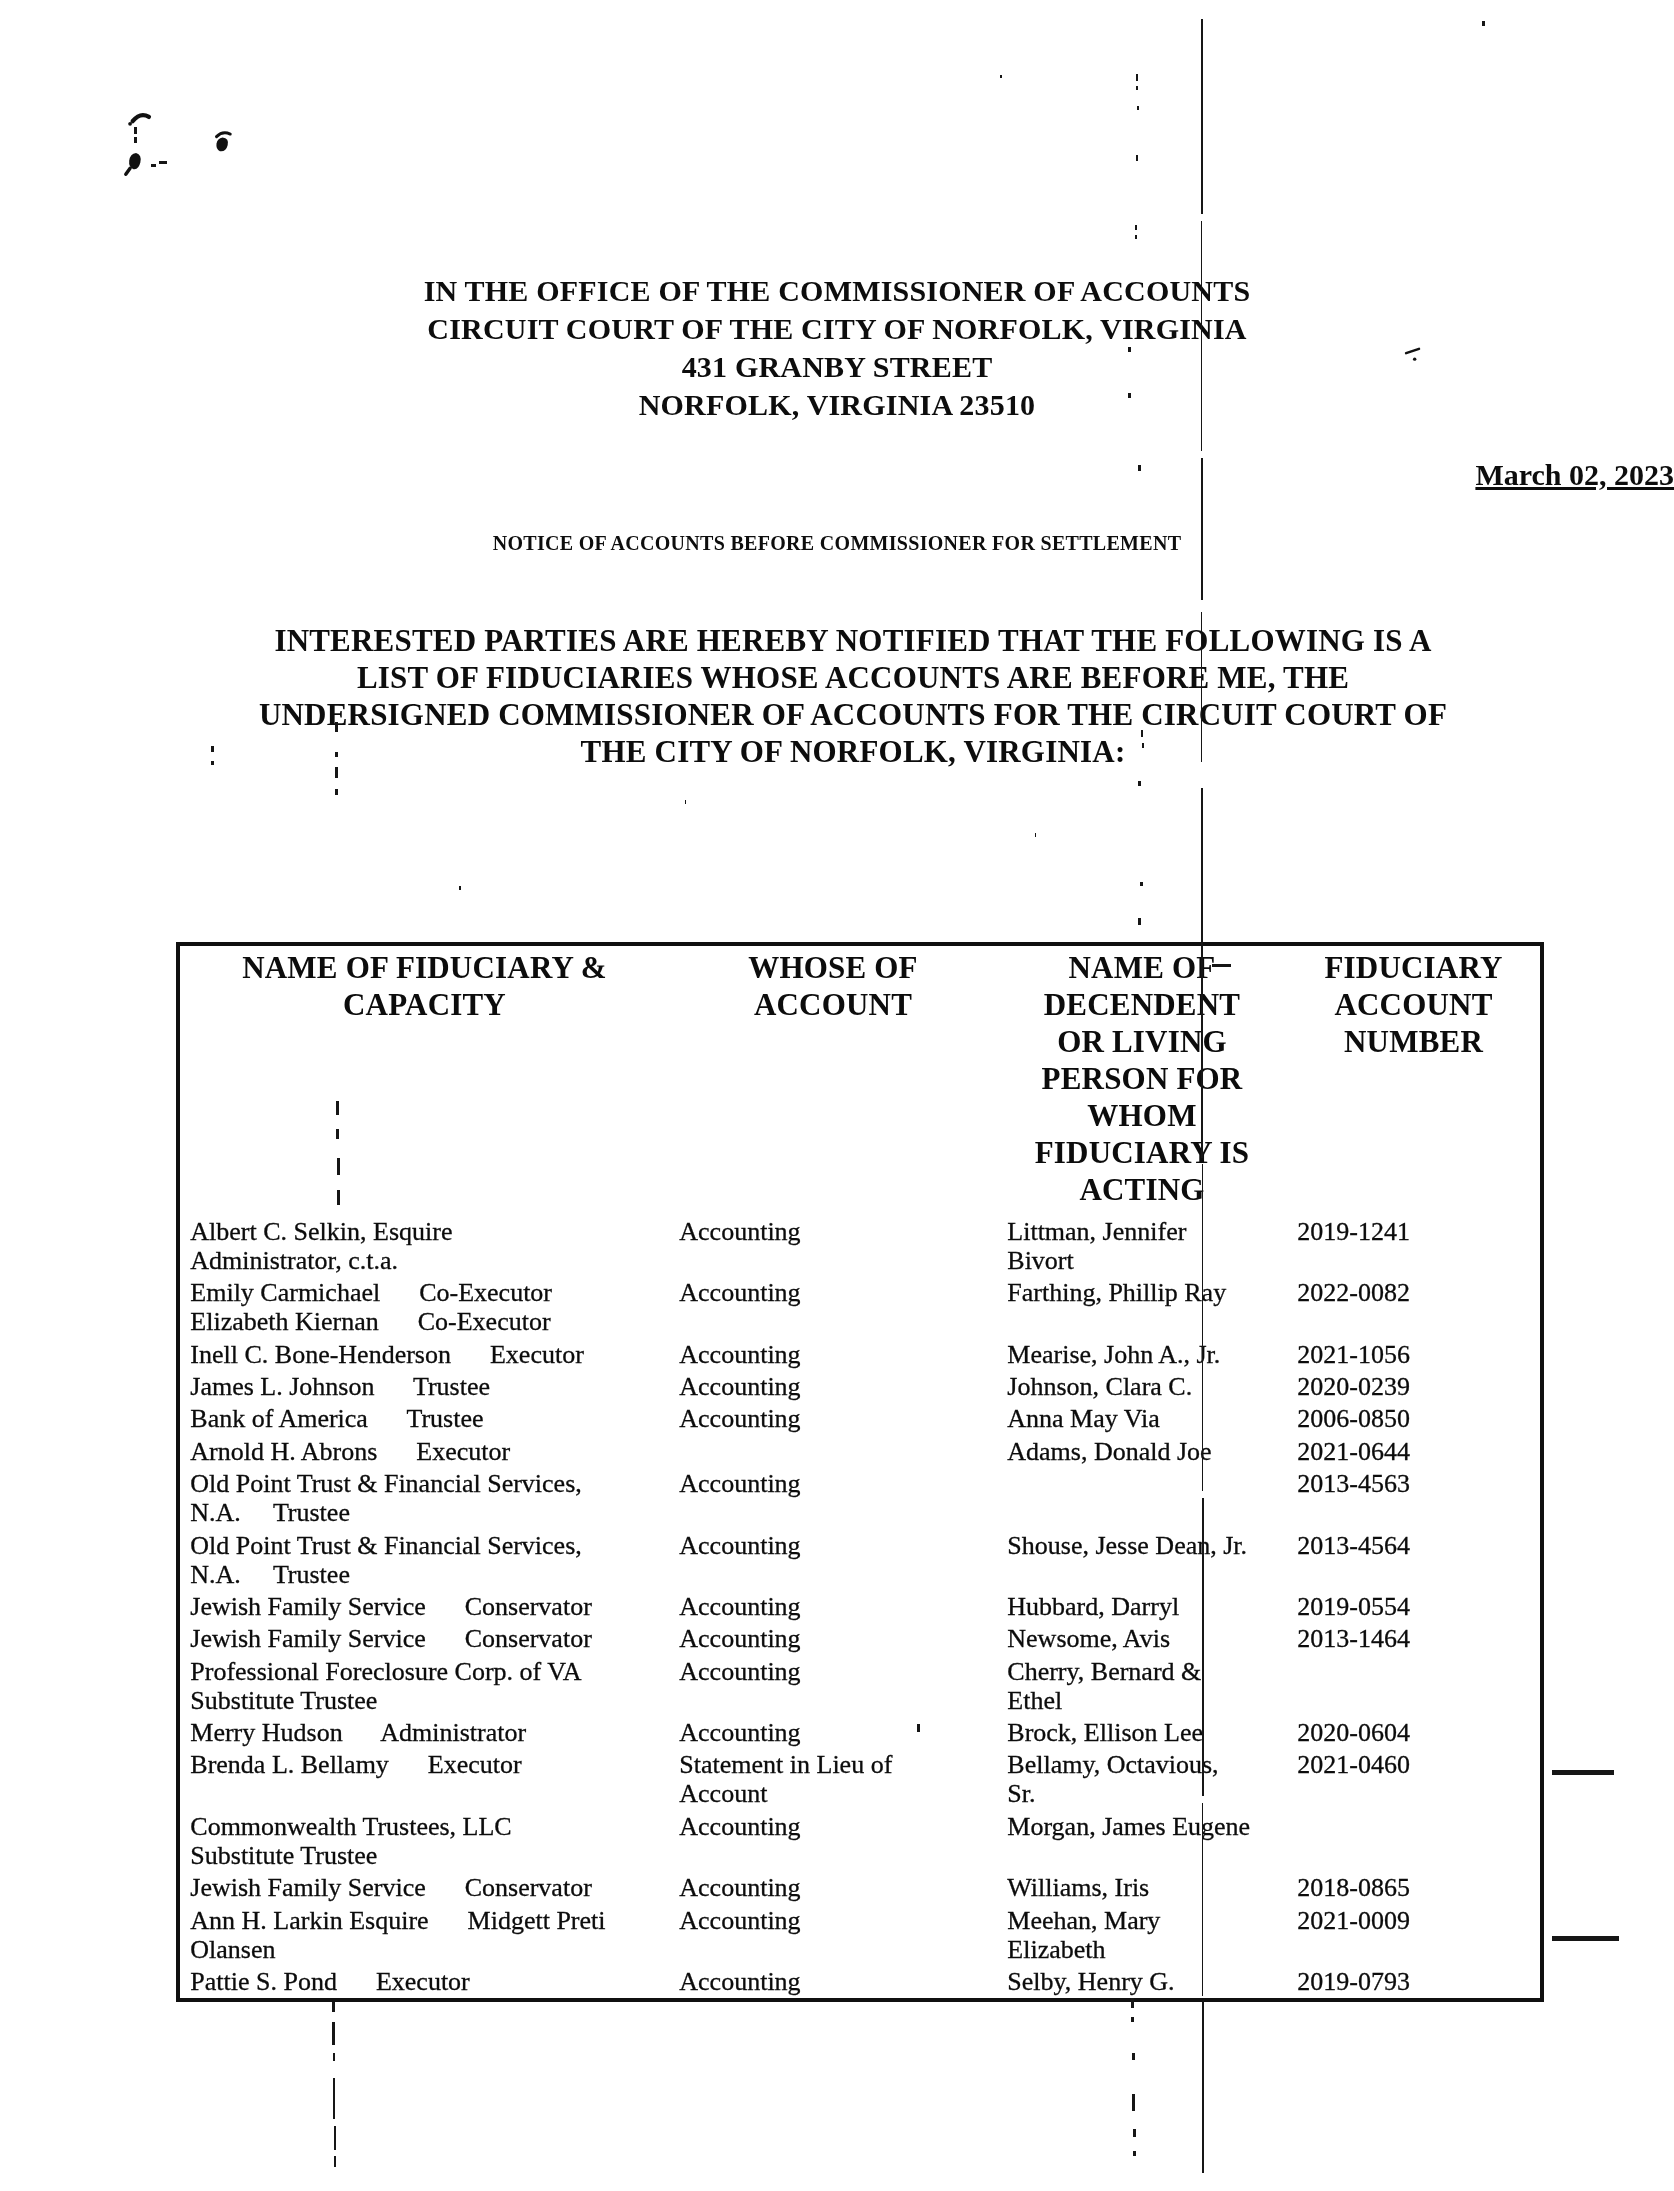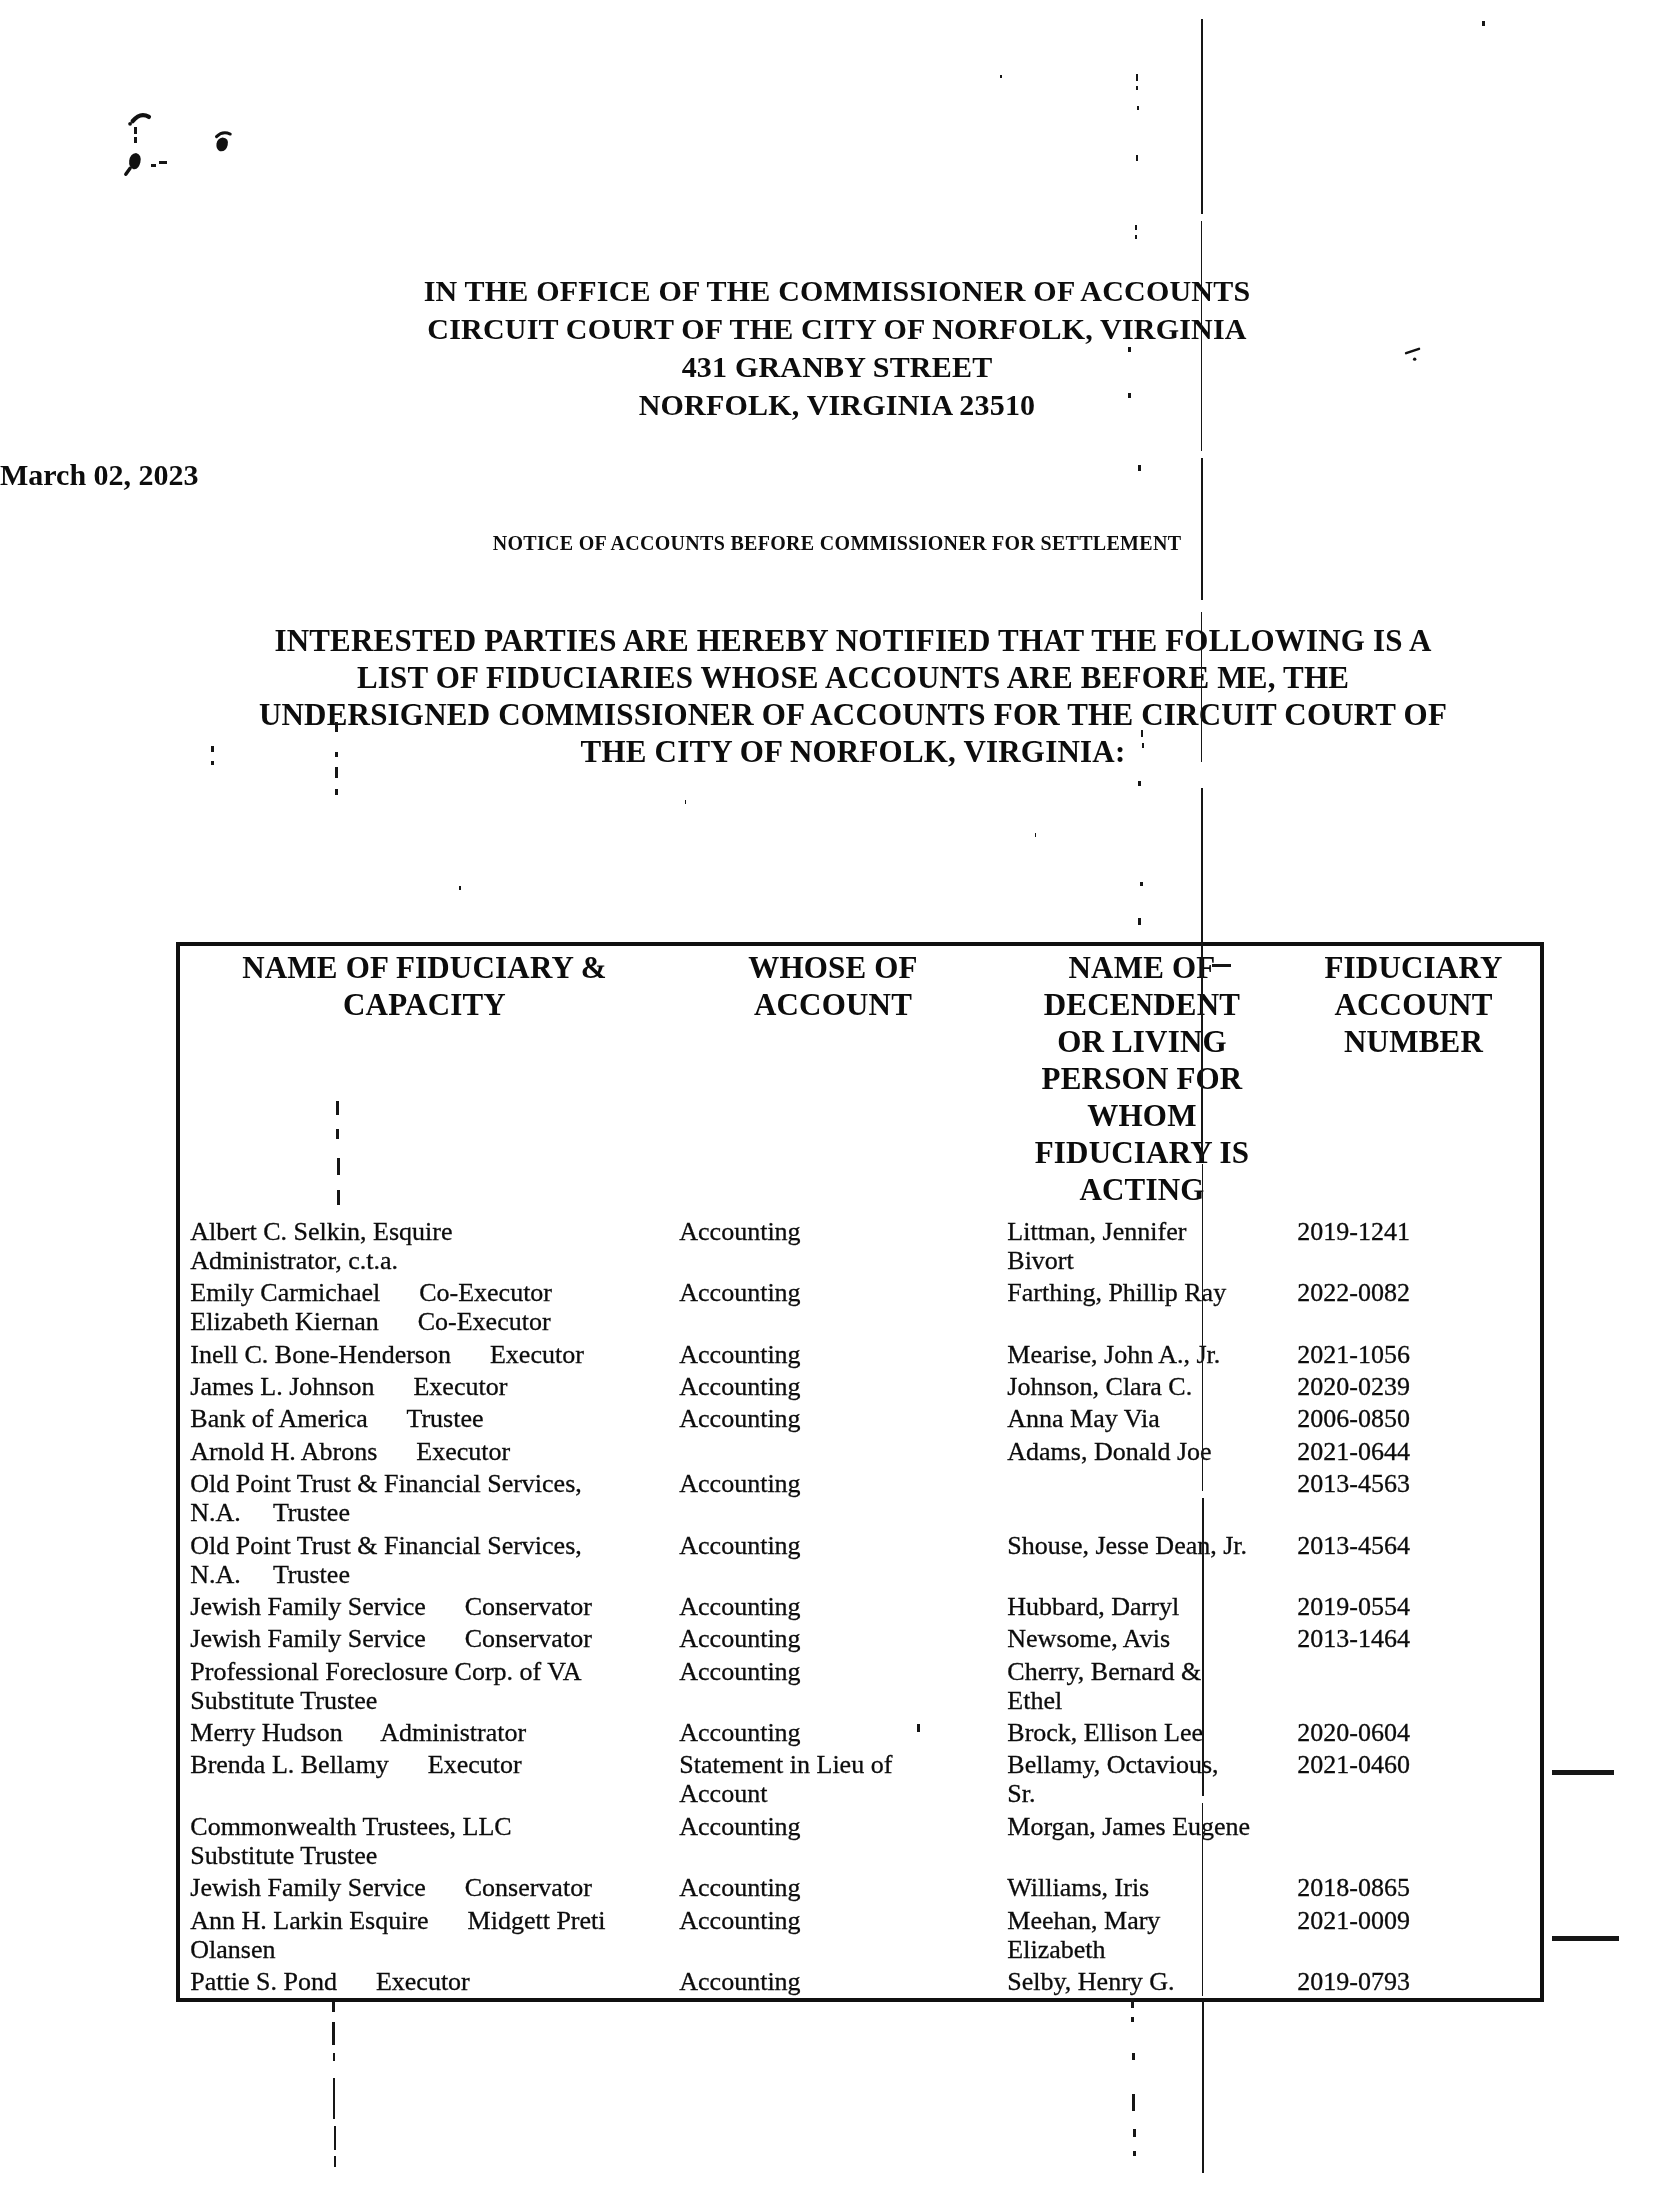--- a/index.html
+++ b/index.html
@@ -12,21 +12,21 @@
     overflow:hidden;
   }
   
   .address {
     position:absolute; top:272px; left:0; width:100%;
     text-align:center; font-weight:bold; font-size:30px; line-height:38px;
     letter-spacing:0.2px; white-space:pre-line;
   }
   .date-line {
     position:absolute; top:458px; left:0; width:100%;
-    text-align:left; font-weight:bold; font-size:30px;
+    text-align:right; font-weight:bold; font-size:30px;text-decoration:underline;
   }
   .notice-title {
     position:absolute; top:532px; left:0; width:100%;
     text-align:center; font-weight:bold; font-size:20px; letter-spacing:0.3px;
   }
   .intro {
     position:absolute; top:606px; left:0; width:100%; margin:16px;
     text-align:center; font-weight:bold; font-size:31px; line-height:37px;
     white-space:pre-line; letter-spacing:0.2px;
   }
@@ -119,21 +119,21 @@
           <td>Farthing, Phillip Ray</td>
           <td>2022-0082</td>
         </tr>
         <tr>
           <td>Inell C. Bone-Henderson      Executor</td>
           <td>Accounting</td>
           <td>Mearise, John A., Jr.</td>
           <td>2021-1056</td>
         </tr>
         <tr>
-          <td>James L. Johnson      Executor</td>
+          <td>James L. Johnson      Trustee</td>
           <td>Accounting</td>
           <td>Johnson, Clara C.</td>
           <td>2020-0239</td>
         </tr>
         <tr>
           <td>Bank of America      Trustee</td>
           <td>Accounting</td>
           <td>Anna May Via</td>
           <td>2006-0850</td>
         </tr>

